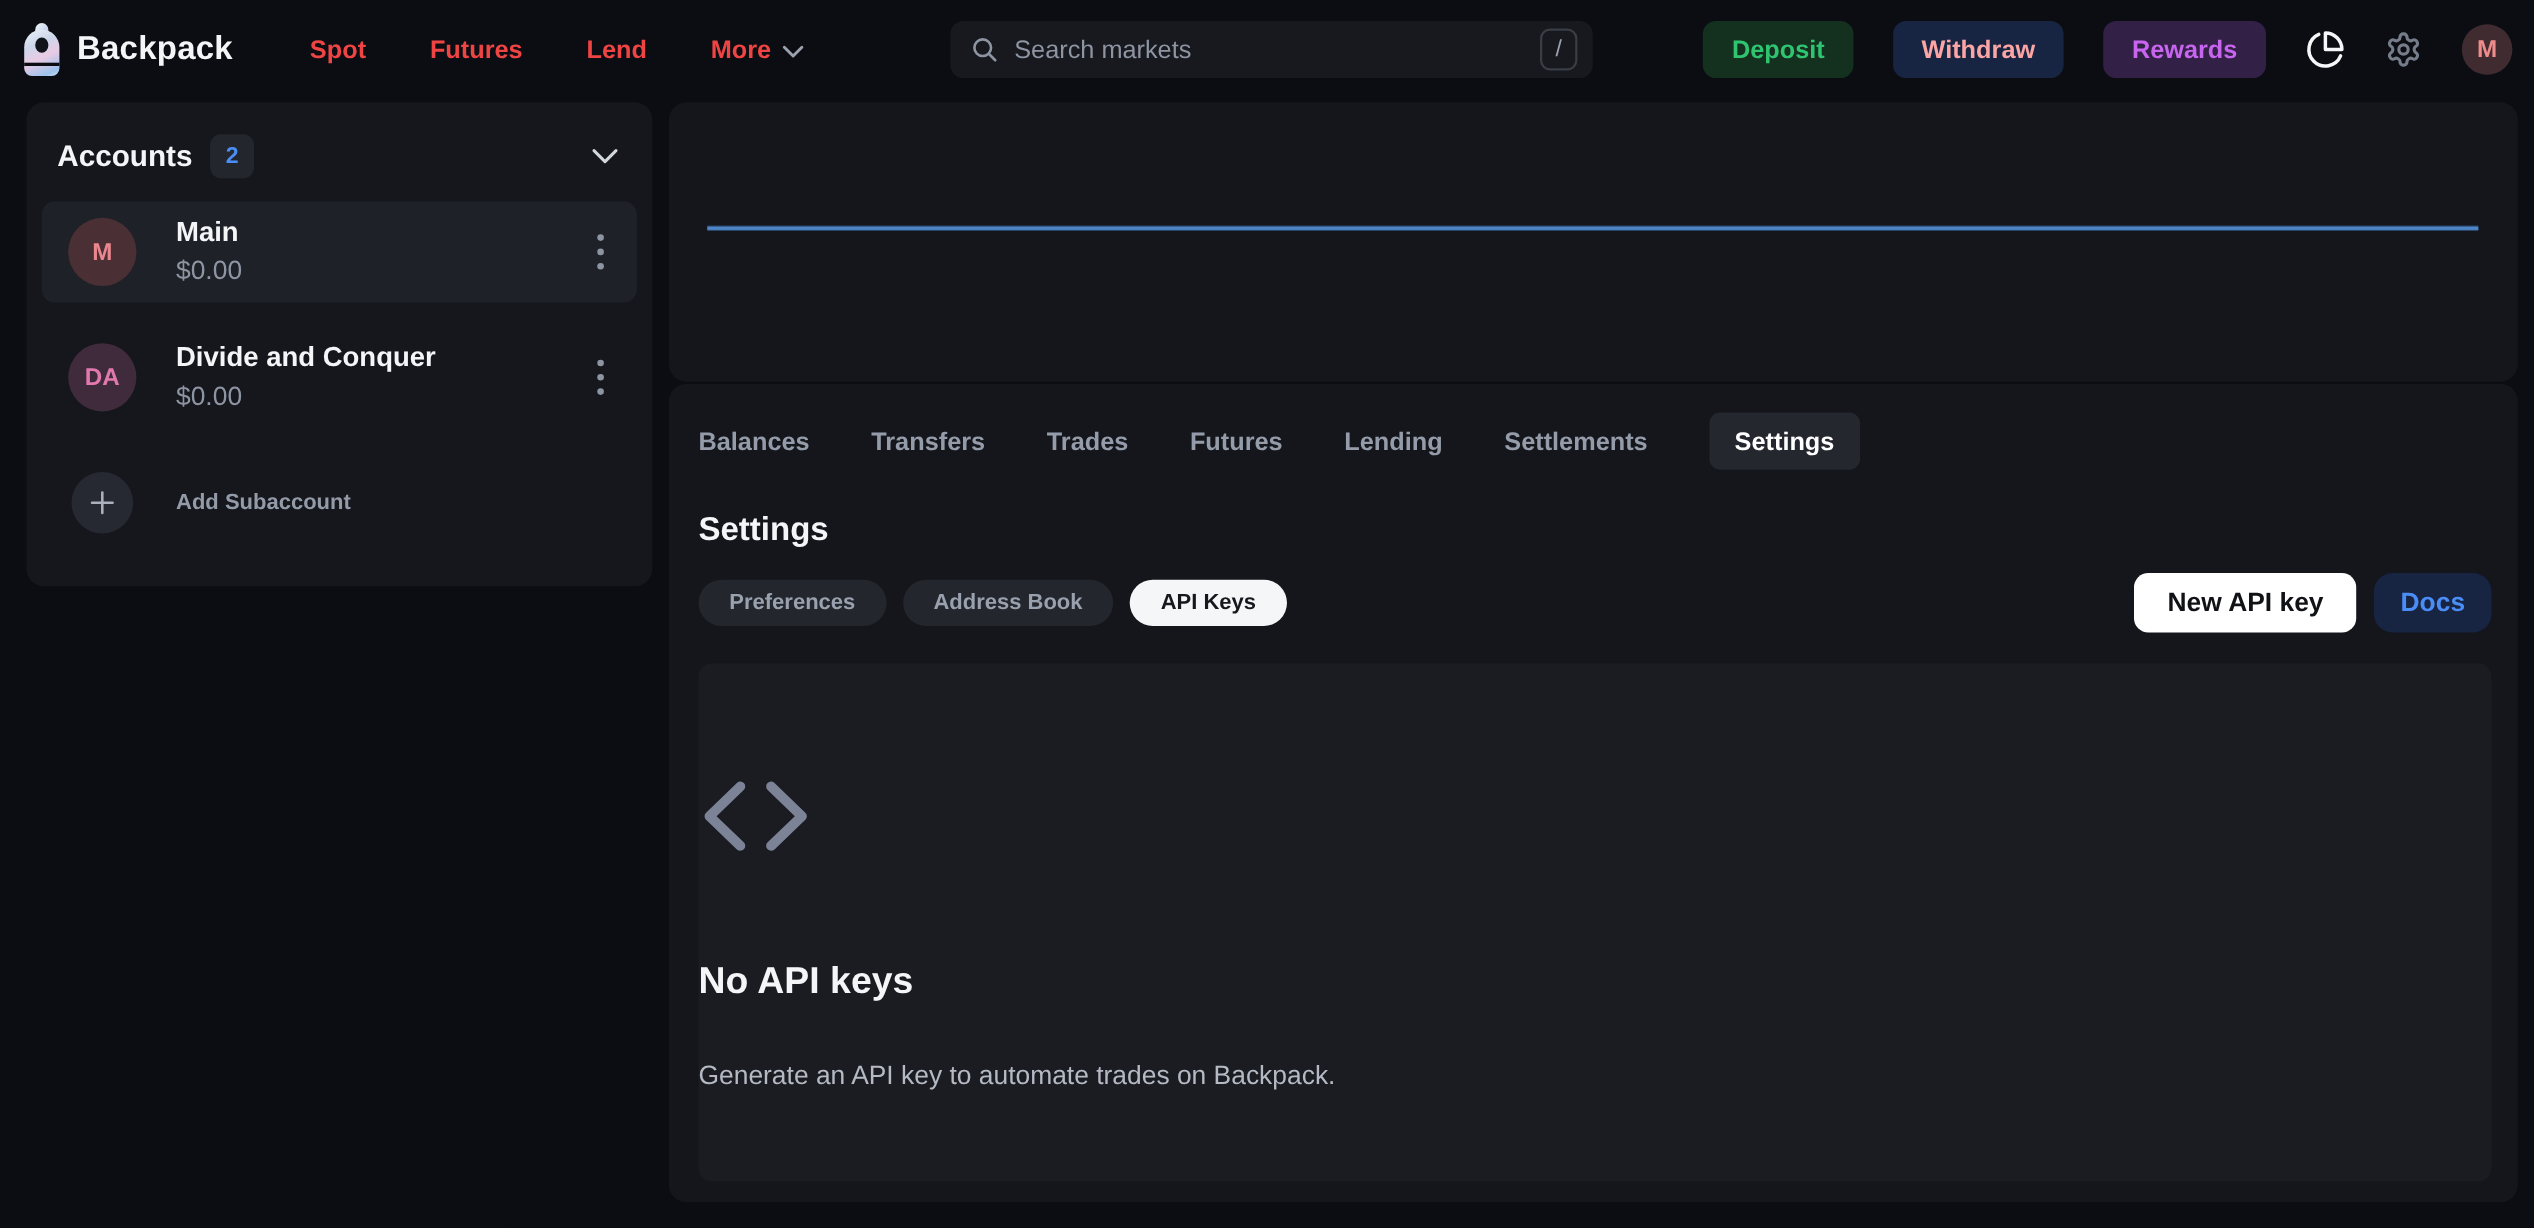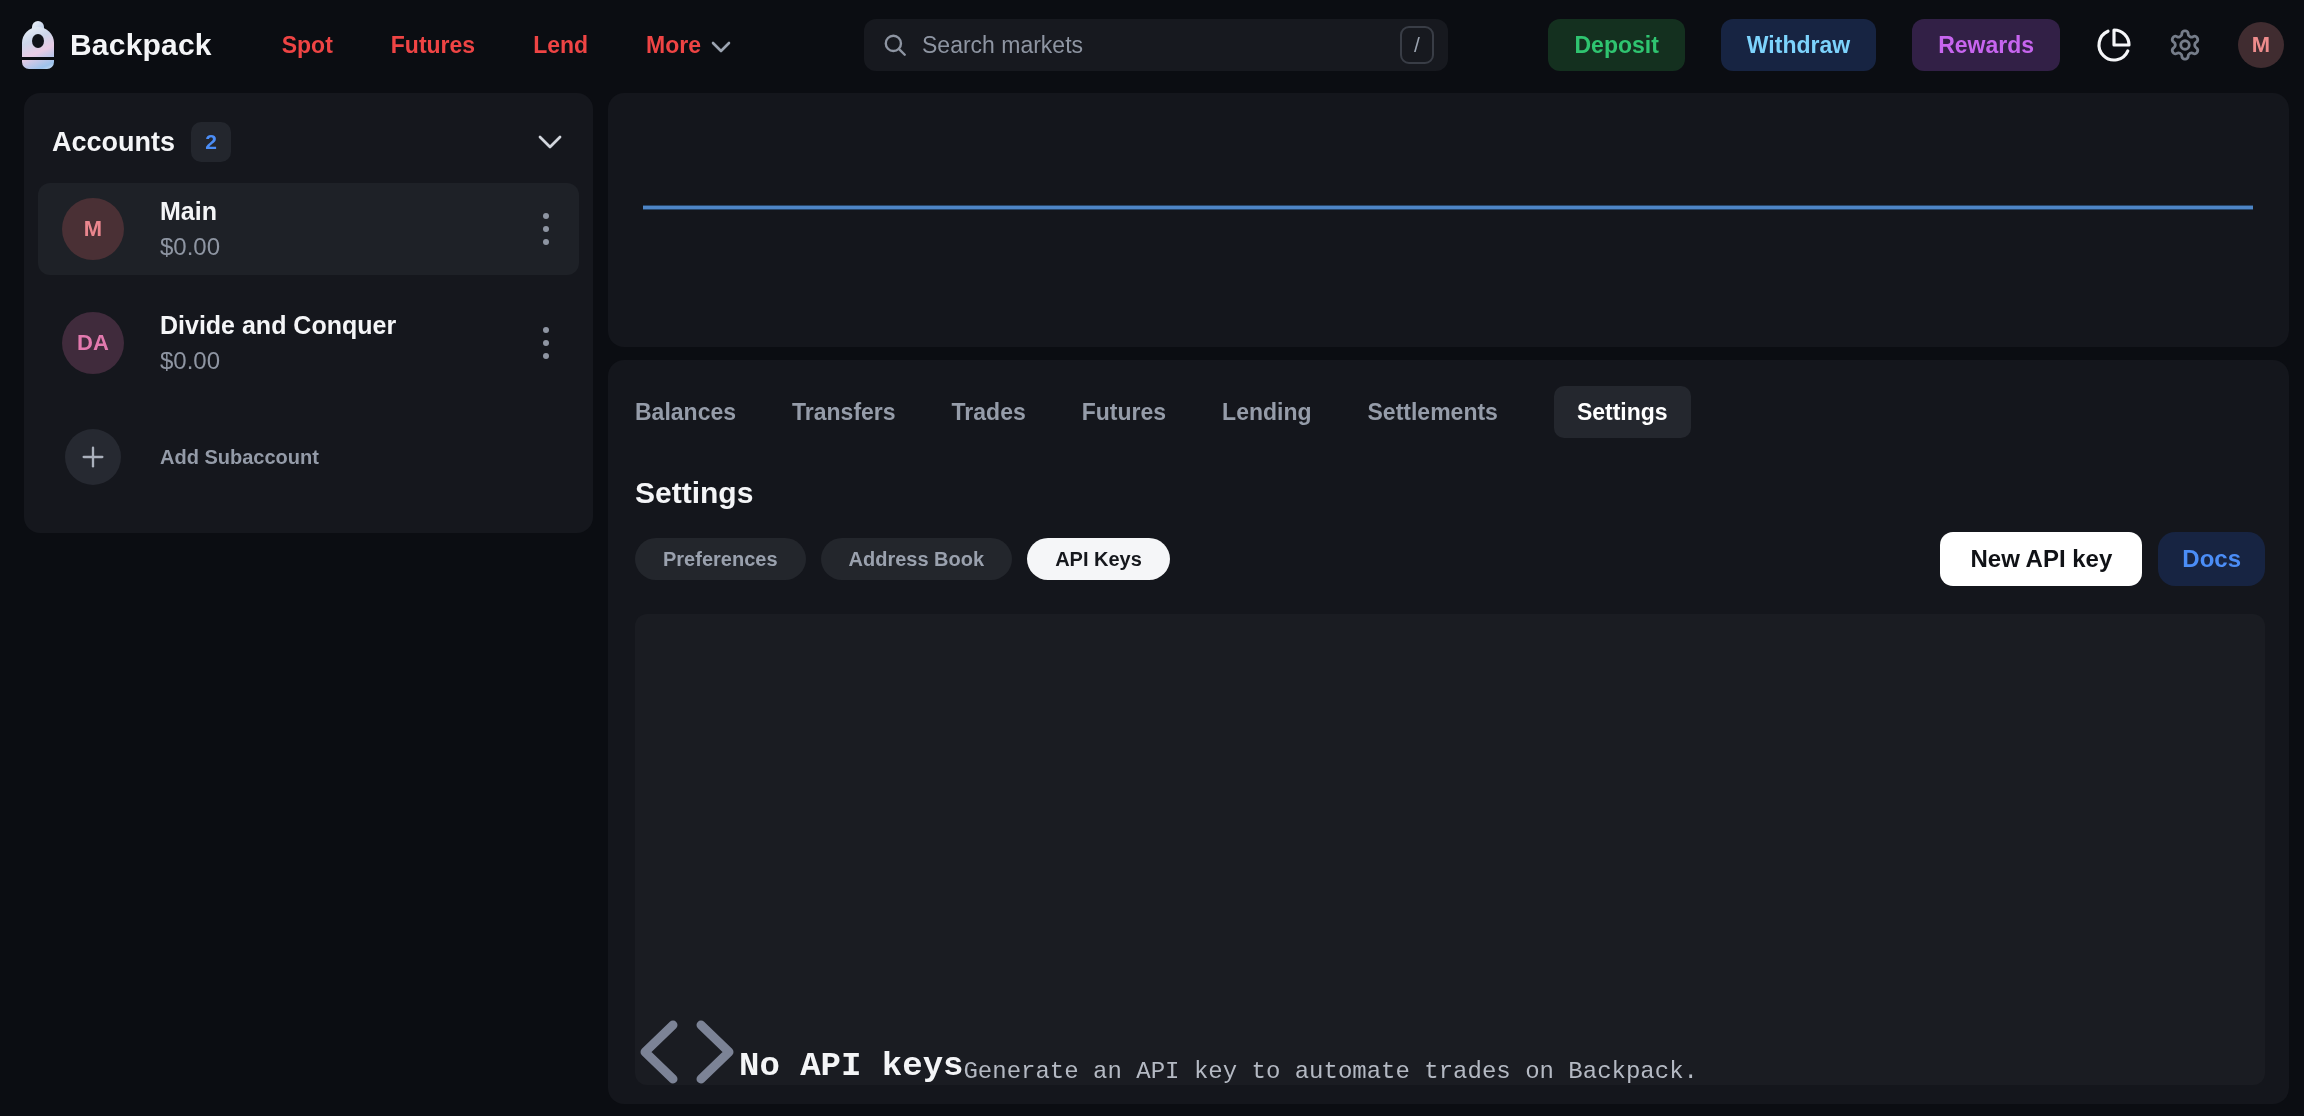--- a/index.html
+++ b/index.html
@@ -27,21 +27,21 @@
   .search { position:absolute; left:864px; top:19px; width:584px; height:52px;
     background:#17191f; border-radius:12px; display:flex; align-items:center; padding:0 14px 0 18px; }
   .search .ph { color:#8e95a2; font-size:23px; margin-left:14px; flex:1; }
   .kbd { width:34px; height:38px; border:2px solid #393d46; border-radius:9px;
     color:#9ba3b0; font-size:21px; display:flex; align-items:center; justify-content:center; }
 
   .nav-actions { position:absolute; right:20px; top:0; height:90px; display:flex; align-items:center; gap:36px; }
   .btn { height:52px; border:none; border-radius:12px; padding:0 26px; font-family:inherit;
     font-size:23px; font-weight:bold; cursor:pointer; }
   .btn-deposit  { background:#14301f; color:#2fc470; }
-  .btn-withdraw { background:#172442; color:#7dd3fc;text-align:center; }
+  .btn-withdraw { background:#172442; color:#fca5a5;text-align:center; }
   .btn-rewards  { background:#322046; color:#c765ef; }
   .iconbtn { background:none; border:none; cursor:pointer; display:flex; align-items:center; }
   .avatar { width:46px; height:46px; border-radius:50%; background:#402c30; color:#ee8c8c;
     font-size:22px; font-weight:bold; display:flex; align-items:center; justify-content:center; cursor:pointer; }
 
   
   .accounts-panel { position:absolute; left:24px; top:93px; width:569px; height:440px;
     background:#15171d; border-radius:16px; padding:26px 14px 0 14px; }
   .acc-header { display:flex; align-items:center; height:46px; padding:0 16px 0 14px; }
   .acc-title { color:#f4f5f7; font-size:27px; font-weight:bold; }
@@ -66,21 +66,21 @@
   .add-circle { width:56px; height:56px; border-radius:50%; background:#262931; margin-left:3px;
     display:flex; align-items:center; justify-content:center; }
   .add-label { margin-left:39px; color:#949ba8; font-size:20px; font-weight:bold; }
 
   
   .chart-panel { position:absolute; left:608px; top:93px; width:1681px; height:254px;
     background:#14161c; border-radius:16px; }
   .flatline { position:absolute; left:35px; right:36px; top:113px; height:3px;
     background:#4e85c6; box-shadow:0 1px 0 #274669, 0 -1px 0 #274669; }
 
-  .bottom-panel { position:absolute; left:608px; top:360px; width:1681px; height:744px;
+  .bottom-panel { position:absolute; left:608px; top:349px; width:1681px; height:744px;
     background:#14161c; border-radius:16px; padding:26px 24px 0 27px; }
 
   .tabs { display:flex; align-items:center; gap:56px; }
   .tab { color:#959ca9; font-size:23px; font-weight:600; height:52px; display:flex;
     align-items:center; cursor:pointer; border-radius:10px; }
   .tab.active { background:#24272e; color:#ffffff; padding:0 23px; }
 
   .section-title { margin-top:38px; color:#f4f5f7; font-size:30px; font-weight:bold; }
 
   .filter-row { margin-top:22px; display:flex; align-items:center;gap:19px; }
@@ -89,21 +89,21 @@
     color:#9aa1ae; font-family:inherit; font-size:20px; font-weight:600; cursor:pointer;
     display:flex; align-items:center; }
   .pill.active { background:#f5f6f8; color:#16181d; }
   .action-btns { display:flex; gap:16px;padding-left:32px; }
   .btn-newkey { height:54px; border-radius:13px; background:#ffffff; color:#101216;
     border:none; padding:0 30px; font-family:inherit; font-size:24px; font-weight:bold; cursor:pointer; }
   .btn-docs { height:54px; border-radius:17px; background:#172442; color:#4b8df6;
     border:none; padding:0 24px; font-family:inherit; font-size:24px; font-weight:bold; cursor:pointer; }
 
   .empty-box { margin-top:28px; height:471px; background:#1a1c22; border-radius:12px;
-    display:flex; flex-direction:row; align-items:flex-end;font-family:Liberation Mono, monospace; }
+    display:flex; flex-direction:column; align-items:flex-start; }
   .empty-box svg { margin-top:106px; }
   .empty-title { margin-top:98px; color:#f4f5f7; font-size:34px; font-weight:bold; }
   .empty-desc { margin-top:52px; color:#b4b9c3; font-size:24px; }
 </style>
 </head>
 <body>
 
 <header class="topnav">
   <div class="brand">
     <div class="logo">

